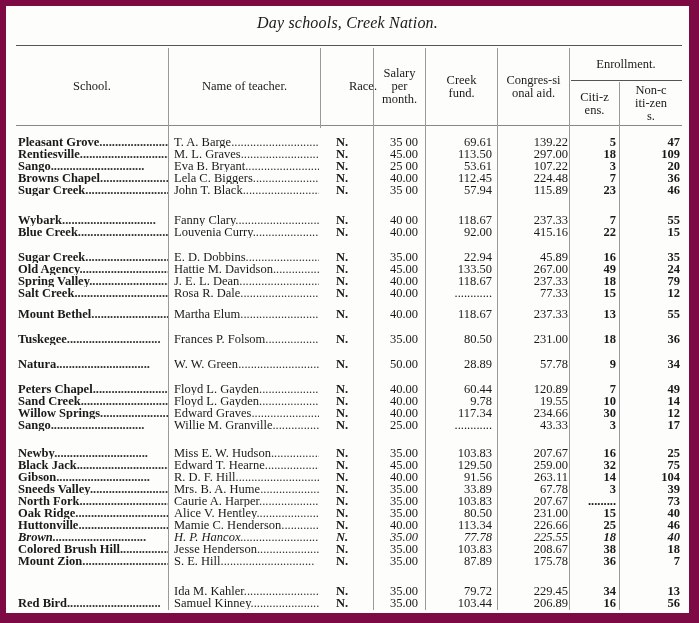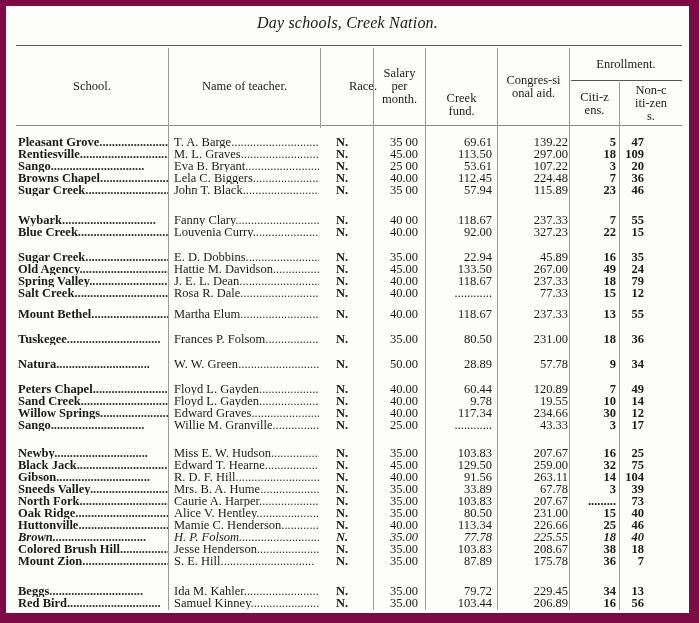--- a/index.html
+++ b/index.html
@@ -42,21 +42,21 @@
     white-space: nowrap;
   }
   .cell { position: absolute; top: 0; overflow: hidden; }
   .school { left: 12px; width: 150px; font-weight: bold; }
   .teacher { left: 168px; width: 145px; }
   .race { left: 330px; width: 24px; font-weight: bold; }
   .salary { left: 370px; width: 42px; text-align: right; }
   .creek { left: 420px; width: 66px; text-align: right; }
   .cong { left: 492px; width: 70px; text-align: right; }
   .cit { left: 566px; width: 44px; text-align: right; font-weight: bold; }
-  .non { left: 584px; width: 54px; text-align: right; font-weight: bold; }
+  .non { left: 620px; width: 54px; text-align: right; font-weight: bold; }
   .dots { color: #333; }
 </style>
 </head>
 <body>
 
 <div class="page">
   <div class="title">Day schools, Creek Nation.</div>
 
   <div class="rule" style="left:10px; top:39px; width:666px;"></div>
   <div class="rule" style="left:565px; top:74px; width:111px;"></div>
@@ -67,21 +67,21 @@
   <div class="vline" style="left:367px; top:42px; height:562px;"></div>
   <div class="vline" style="left:419px; top:42px; height:562px;"></div>
   <div class="vline" style="left:491px; top:42px; height:562px;"></div>
   <div class="vline" style="left:563px; top:42px; height:562px;"></div>
   <div class="vline" style="left:613px; top:76px; height:528px;"></div>
 
   <div class="hdr" style="left:163px; top:42px; width:151px; height:77px;">Name of teacher.</div>
   <div class="hdr" style="left:10px; top:42px; width:152px; height:77px;">School.</div>
   <div class="hdr" style="left:331px; top:42px; width:52px; height:77px;">Race.</div>
   <div class="hdr" style="left:368px; top:42px; width:51px; height:77px; padding:0 4px; box-sizing:border-box;">Salary per month.</div>
-  <div class="hdr" style="left:420px; top:60px; width:71px; height:77px; padding:0 18px; box-sizing:border-box;">Creek fund.</div>
+  <div class="hdr" style="left:420px; top:42px; width:71px; height:77px; padding:0 18px; box-sizing:border-box;">Creek fund.</div>
   <div class="hdr" style="left:492px; top:42px; width:71px; height:77px; padding:0 6px; box-sizing:border-box; word-break:break-all;">Congres-sional aid.</div>
   <div class="hdr" style="left:564px; top:42px; width:112px; height:32px;">Enrollment.</div>
   <div class="hdr" style="left:564px; top:76px; width:49px; height:43px; padding:0 8px; box-sizing:border-box; word-break:break-all;">Citi-zens.</div>
   <div class="hdr" style="left:614px; top:76px; width:62px; height:43px; padding:0 14px; box-sizing:border-box; word-break:break-all;">Non-citi-zens.</div>
 
   <div id="body-rows">
       <div class="row" style="top: 130px;">
         <div class="cell school"><span>Pleasant Grove</span><span class="dots">..............................</span></div>
         <div class="cell teacher"><span>T. A. Barge</span><span class="dots">..............................</span></div>
         <div class="cell race"><span>N.</span></div>
@@ -140,21 +140,21 @@
         <div class="cell cong"><span>237.33</span></div>
         <div class="cell cit"><span>7</span></div>
         <div class="cell non"><span>55</span></div>
       </div>
       <div class="row" style="top: 220px;">
         <div class="cell school"><span>Blue Creek</span><span class="dots">..............................</span></div>
         <div class="cell teacher"><span>Louvenia Curry</span><span class="dots">..............................</span></div>
         <div class="cell race"><span>N.</span></div>
         <div class="cell salary"><span>40.00</span></div>
         <div class="cell creek"><span>92.00</span></div>
-        <div class="cell cong"><span>327.23</span></div>
+        <div class="cell cong"><span>415.16</span></div>
         <div class="cell cit"><span>22</span></div>
         <div class="cell non"><span>15</span></div>
       </div>
       <div class="row" style="top: 245px;">
         <div class="cell school"><span>Sugar Creek</span><span class="dots">..............................</span></div>
         <div class="cell teacher"><span>E. D. Dobbins</span><span class="dots">..............................</span></div>
         <div class="cell race"><span>N.</span></div>
         <div class="cell salary"><span>35.00</span></div>
         <div class="cell creek"><span>22.94</span></div>
         <div class="cell cong"><span>45.89</span></div>
@@ -326,21 +326,21 @@
         <div class="cell teacher"><span>Mamie C. Henderson</span><span class="dots">..............................</span></div>
         <div class="cell race"><span>N.</span></div>
         <div class="cell salary"><span>40.00</span></div>
         <div class="cell creek"><span>113.34</span></div>
         <div class="cell cong"><span>226.66</span></div>
         <div class="cell cit"><span>25</span></div>
         <div class="cell non"><span>46</span></div>
       </div>
       <div class="row" style="top: 525px; font-style: italic;">
         <div class="cell school"><span>Brown</span><span class="dots">..............................</span></div>
-        <div class="cell teacher"><span>H. P. Folsom</span><span class="dots">..............................</span></div>
+        <div class="cell teacher"><span>H. P. Hancox</span><span class="dots">..............................</span></div>
         <div class="cell race"><span>N.</span></div>
         <div class="cell salary"><span>35.00</span></div>
         <div class="cell creek"><span>77.78</span></div>
         <div class="cell cong"><span>225.55</span></div>
         <div class="cell cit"><span>18</span></div>
         <div class="cell non"><span>40</span></div>
       </div>
       <div class="row" style="top: 537px;">
         <div class="cell school"><span>Colored Brush Hill</span><span class="dots">..............................</span></div>
         <div class="cell teacher"><span>Jesse Henderson</span><span class="dots">..............................</span></div>
@@ -355,21 +355,20 @@
         <div class="cell school"><span>Mount Zion</span><span class="dots">..............................</span></div>
         <div class="cell teacher"><span>S. E. Hill</span><span class="dots">..............................</span></div>
         <div class="cell race"><span>N.</span></div>
         <div class="cell salary"><span>35.00</span></div>
         <div class="cell creek"><span>87.89</span></div>
         <div class="cell cong"><span>175.78</span></div>
         <div class="cell cit"><span>36</span></div>
         <div class="cell non"><span>7</span></div>
       </div>
       <div class="row" style="top: 579px;">
-        <div class="cell school"><span>Beggs</span><span class="dots">..............................</span></div>
         <div class="cell teacher"><span>Ida M. Kahler</span><span class="dots">..............................</span></div>
         <div class="cell race"><span>N.</span></div>
         <div class="cell salary"><span>35.00</span></div>
         <div class="cell creek"><span>79.72</span></div>
         <div class="cell cong"><span>229.45</span></div>
         <div class="cell cit"><span>34</span></div>
         <div class="cell non"><span>13</span></div>
       </div>
       <div class="row" style="top: 591px;">
         <div class="cell school"><span>Red Bird</span><span class="dots">..............................</span></div>

